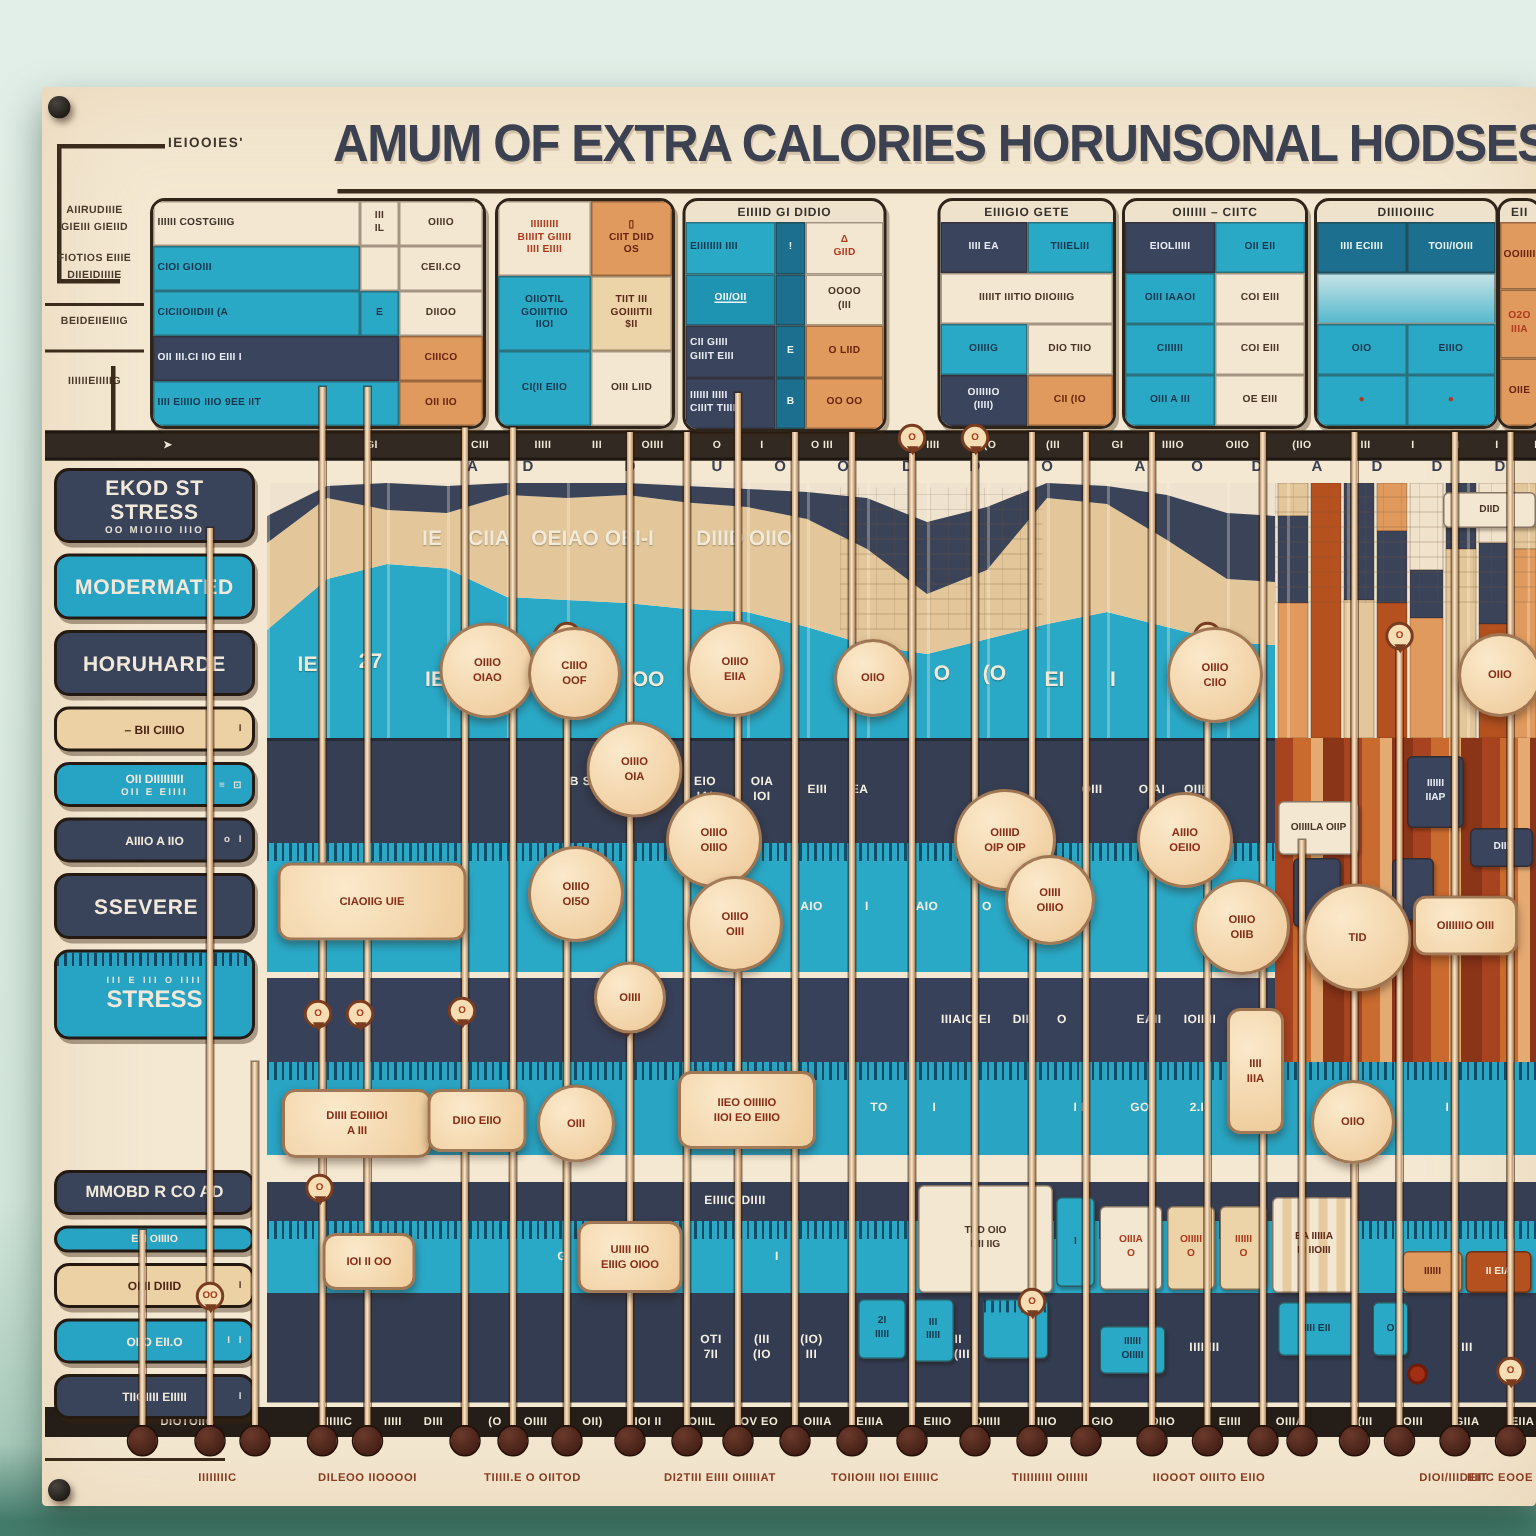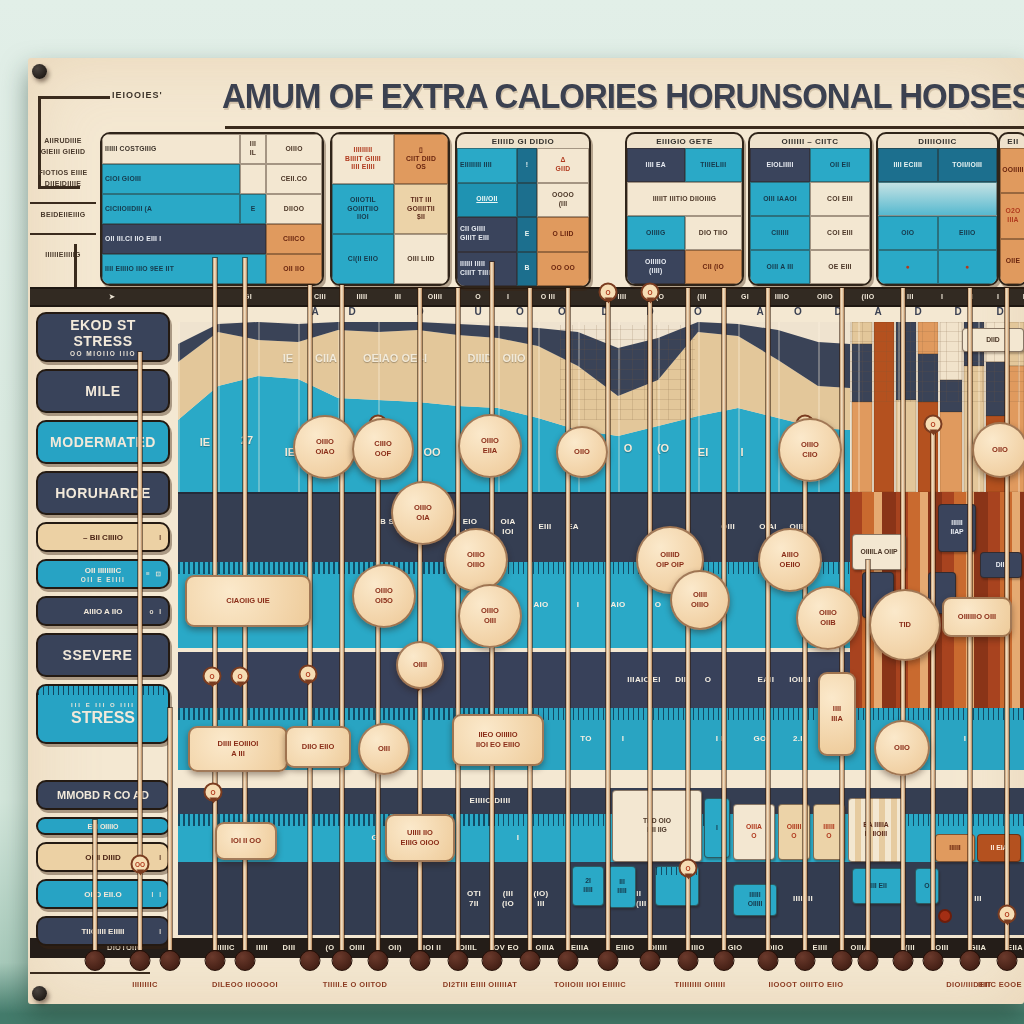--- a/index.html
+++ b/index.html
@@ -50,21 +50,21 @@
 #tickband{position:absolute;left:30px;top:287px;right:0;height:16px;background:#322a22;border-top:2px solid #1f1812;
   border-bottom:2px solid #1f1812;z-index:2}
 #tickband .bl{color:#efe6d6;font-size:7px}
 .lrow-item{position:absolute;transform:translateX(-50%);font-size:10px;font-weight:bold;color:#3a4052}
 
 #chart{position:absolute;left:178px;top:322px;width:846px;height:170px;background:#efe3cf;z-index:1}
 #chart::after{content:"";position:absolute;inset:0;background:repeating-linear-gradient(90deg,rgba(255,243,225,.30) 0 2px,transparent 2px 40px)}
 .gridpatch{position:absolute;z-index:2;opacity:.55;
   background:repeating-linear-gradient(90deg,rgba(120,90,60,.3) 0 1px,transparent 1px 12px),
              repeating-linear-gradient(0deg,rgba(120,90,60,.3) 0 1px,transparent 1px 10px)}
-.cl{position:absolute;transform:translate(-50%,-50%);color:#f2ead9;font-size:11px;font-weight:bold;white-space:nowrap;z-index:3;text-shadow:0 1px 1px rgba(0,0,0,.3)}
+.cl{position:absolute;transform:translate(-50%,-50%);color:#f2ead9;font-size:14px;font-weight:bold;white-space:nowrap;z-index:3;text-shadow:0 1px 1px rgba(0,0,0,.3)}
 
 .band{position:absolute;left:178px;right:0;z-index:1}
 .bl{position:absolute;transform:translate(-50%,-50%);top:50%;color:#f5efe2;font-size:8px;font-weight:bold;
   white-space:pre-line;text-align:center;letter-spacing:.3px;line-height:1.3}
 #navy1{top:492px;height:70px;background:#353e52;box-shadow:inset 0 2px 0 rgba(0,0,0,.3)}
 #teal1{top:562px;height:86px;background:#2aa9c7}
 #navy2{top:652px;height:56px;background:#38415a}
 #teal2{top:708px;height:62px;background:#29a4c2}
 #navy3{top:788px;height:26px;background:#353e52}
 #teal3{top:814px;height:48px;background:#2aa9c7}
@@ -474,44 +474,39 @@
     </div>
 
   <div id="sidebar-top">
 
   <div class="spill" data-v="navy lg">
 
         <span class="spill-main"><span>EKOD ST STRESS</span></span>
         <span class="spill-sub">OO MIOIIO    IIIO</span>
 
       </div>
+      <div class="spill" data-v="teal lg">
+
+        <span class="spill-main"><span>MODERMATED</span></span>
+
+      </div>
       <div class="spill" data-v="navy lg">
 
-        <span class="spill-main"><span>MILE</span></span>
-
-      </div>
-      <div class="spill" data-v="teal lg">
-
-        <span class="spill-main"><span>MODERMATED</span></span>
-
-      </div>
-      <div class="spill" data-v="navy lg">
-
         <span class="spill-main"><span>HORUHARDE</span></span>
 
       </div>
       <div class="spill" data-v="tan sm">
 
         <span class="spill-main"><span>– BII CIIIIO</span></span>
 
         <span class="spill-icons">I</span>
       </div>
       <div class="spill" data-v="teal sm">
 
-        <span class="spill-main"><span>OII IIIIIIIIC</span></span>
+        <span class="spill-main"><span>OII DIIIIIIIII</span></span>
         <span class="spill-sub">OII E EIIII</span>
         <span class="spill-icons">≡ ⊡</span>
       </div>
       <div class="spill" data-v="navy sm">
 
         <span class="spill-main"><span>AIIIO A IIO</span></span>
 
         <span class="spill-icons">o I</span>
       </div>
       <div class="spill" data-v="navy lg">

